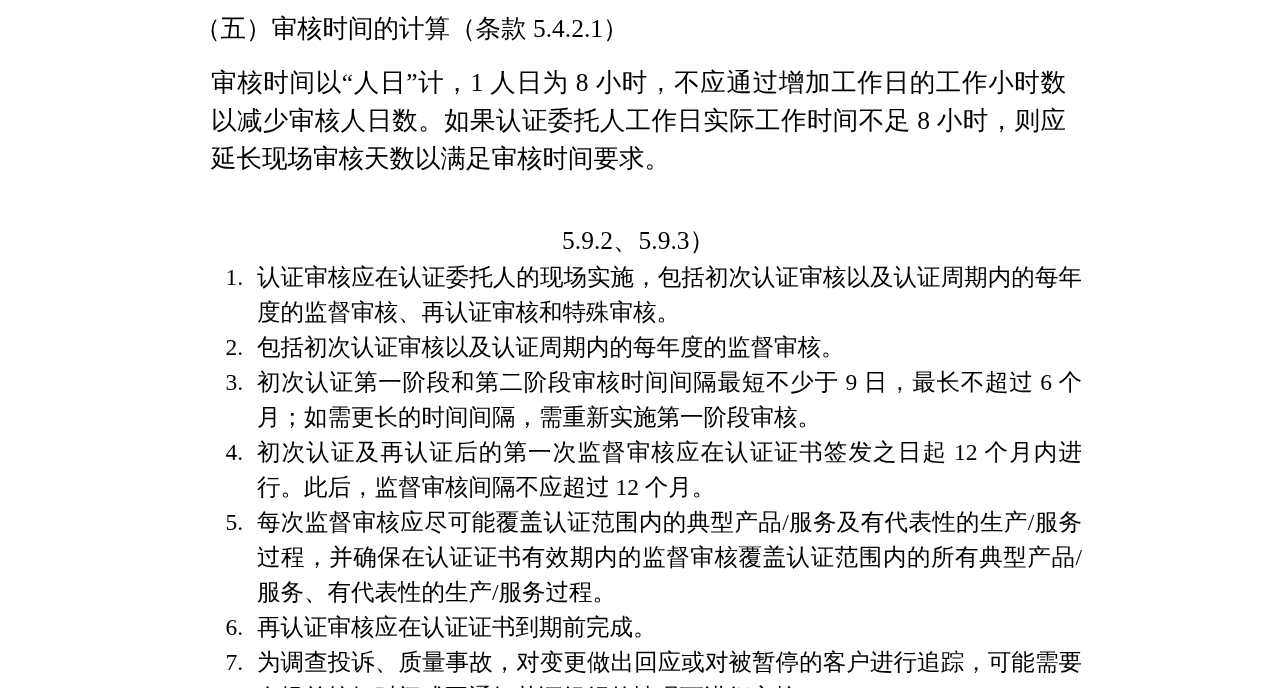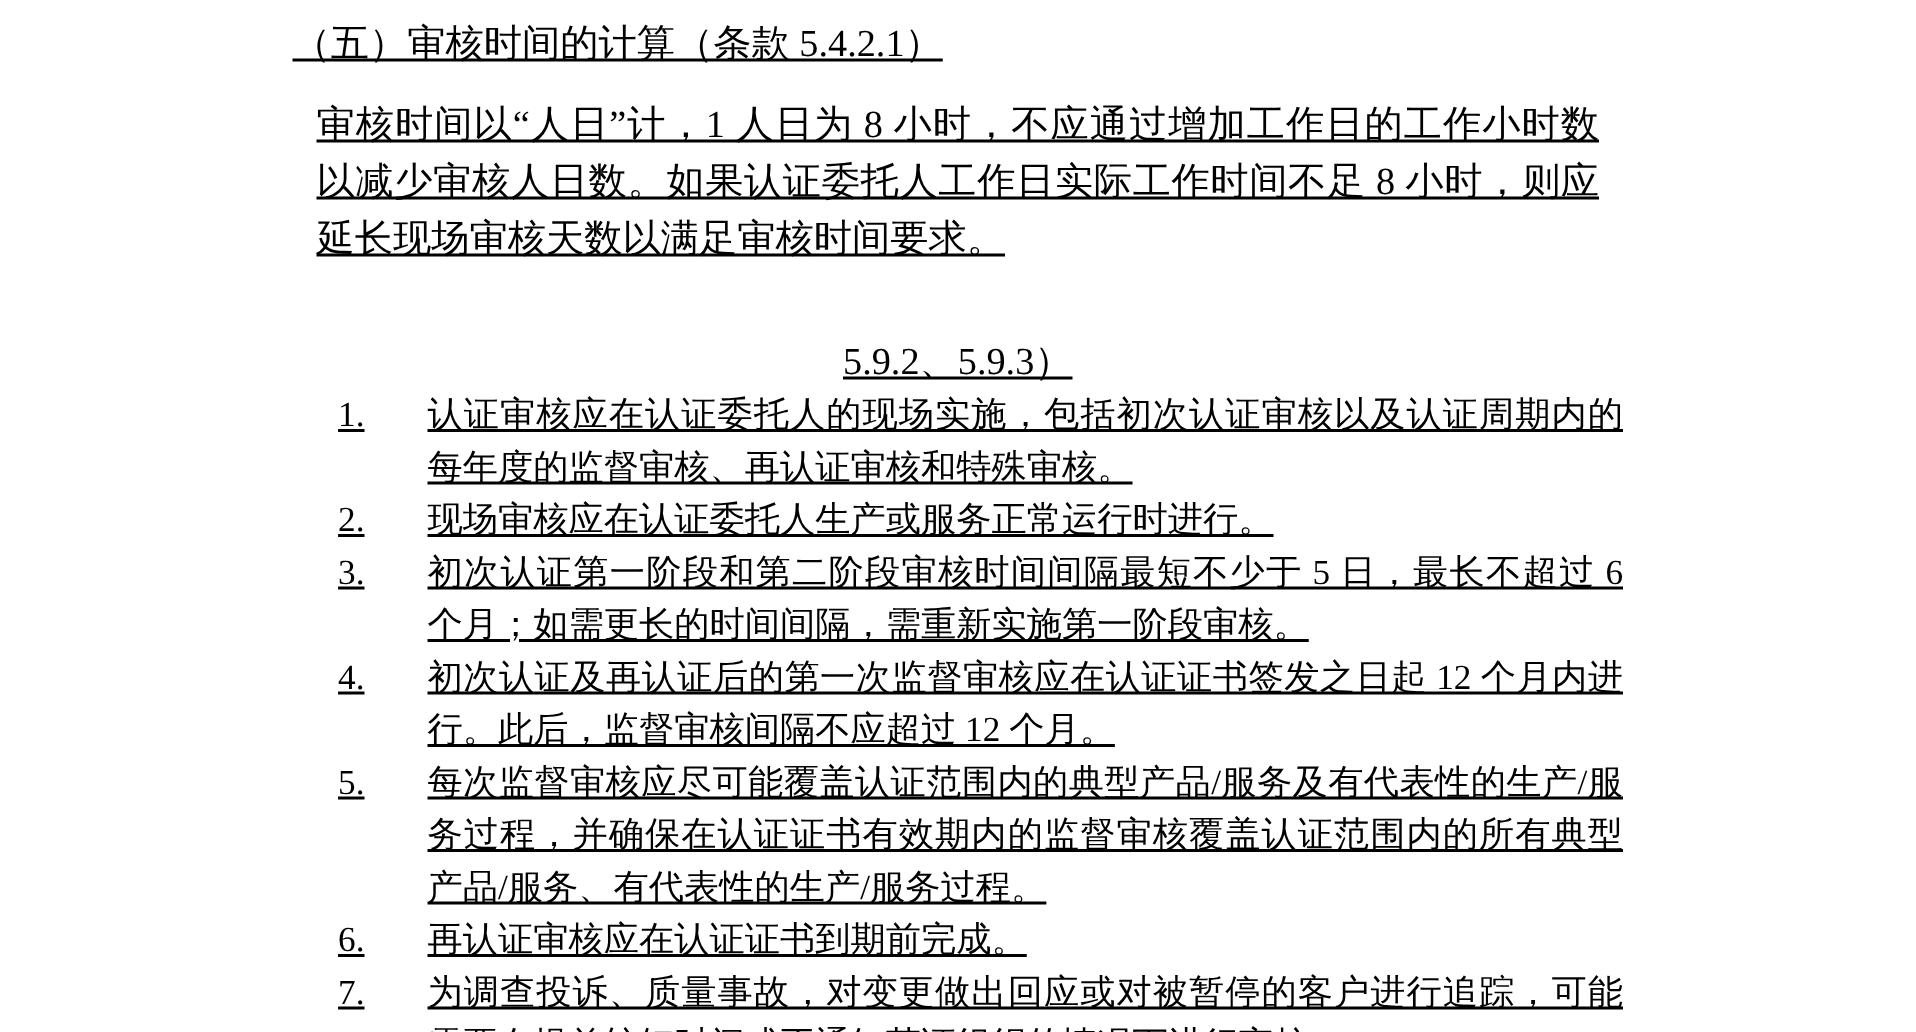--- a/index.html
+++ b/index.html
@@ -13,21 +13,20 @@
     font-family: "Liberation Serif", "DejaVu Serif", serif;
     color: #000000;
     overflow: hidden;
   }
   .page {
     position: relative;
     width: 1277px;
     height: 688px;
     box-sizing: border-box;
     padding: 10px 195px 0 195px;
-    text-decoration: underline;
   }
   .section {
     margin: 0;
   }
   .heading {
     font-size: 25.5px;
     line-height: 38px;
     font-weight: normal;
     margin: 0 0 2px 0;
     letter-spacing: 0px;
@@ -65,21 +64,20 @@
     padding-right: 14px;
     box-sizing: border-box;
     font-size: 23.5px;
     line-height: 35px;
     font-family: "Liberation Serif", "DejaVu Serif", serif;
   }
   ol.numlist > li .txt {
     flex: 1 1 auto;
     text-align: justify;
     text-justify: inter-ideograph;
-    margin-left: 28px;
   }
   .heading2 {
     font-size: 25.5px;
     line-height: 38px;
     margin: 0;
     text-align: center;
   }
   .heading-cont {
     font-size: 25.5px;
     line-height: 38px;
@@ -101,25 +99,25 @@
   <div class="section">
     <div class="heading2">5.9.2、5.9.3）</div>
 
     <ol class="numlist">
       <li>
         <span class="num">1.</span>
         <span class="txt">认证审核应在认证委托人的现场实施，包括初次认证审核以及认证周期内的每年度的监督审核、再认证审核和特殊审核。</span>
       </li>
       <li>
         <span class="num">2.</span>
-        <span class="txt">现场审核应在认证委托人生产或服务正常运行时进行。</span>
+        <span class="txt">包括初次认证审核以及认证周期内的每年度的监督审核。</span>
       </li>
       <li>
         <span class="num">3.</span>
-        <span class="txt">初次认证第一阶段和第二阶段审核时间间隔最短不少于 5 日，最长不超过 6 个月；如需更长的时间间隔，需重新实施第一阶段审核。</span>
+        <span class="txt">初次认证第一阶段和第二阶段审核时间间隔最短不少于 9 日，最长不超过 6 个月；如需更长的时间间隔，需重新实施第一阶段审核。</span>
       </li>
       <li>
         <span class="num">4.</span>
         <span class="txt">初次认证及再认证后的第一次监督审核应在认证证书签发之日起 12 个月内进行。此后，监督审核间隔不应超过 12 个月。</span>
       </li>
       <li>
         <span class="num">5.</span>
         <span class="txt">每次监督审核应尽可能覆盖认证范围内的典型产品/服务及有代表性的生产/服务过程，并确保在认证证书有效期内的监督审核覆盖认证范围内的所有典型产品/服务、有代表性的生产/服务过程。</span>
       </li>
       <li>

